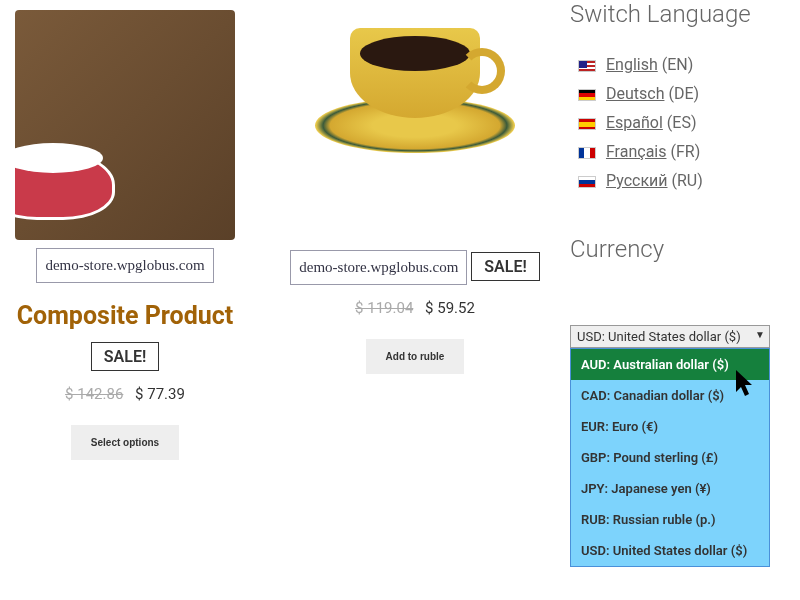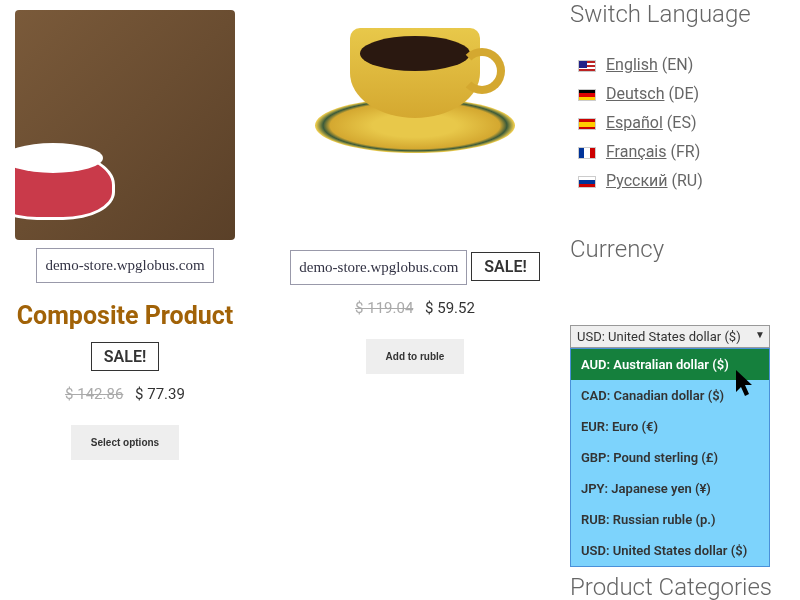--- a/index.html
+++ b/index.html
@@ -98,21 +98,20 @@
       <div class="currency-select">USD: United States dollar ($)</div>
       <div class="dropdown">
         <div class="dropdown-item highlighted">AUD: Australian dollar ($)</div>
         <div class="dropdown-item">CAD: Canadian dollar ($)</div>
         <div class="dropdown-item">EUR: Euro (€)</div>
         <div class="dropdown-item">GBP: Pound sterling (£)</div>
         <div class="dropdown-item">JPY: Japanese yen (¥)</div>
         <div class="dropdown-item">RUB: Russian ruble (p.)</div>
         <div class="dropdown-item">USD: United States dollar ($)</div>
       </div>
-      <h3 class="cat-heading">Product Categories</h3>
     </div>
   </div>
 </div>
 
 <div class="cursor-arrow">
   <svg width="22" height="28" viewBox="0 0 22 28">
       <path d="M0 0 L0 22 L5 17 L9 26 L13 24 L9 15 L16 15 Z" fill="#000"></path>
     </svg>
 </div>
 

